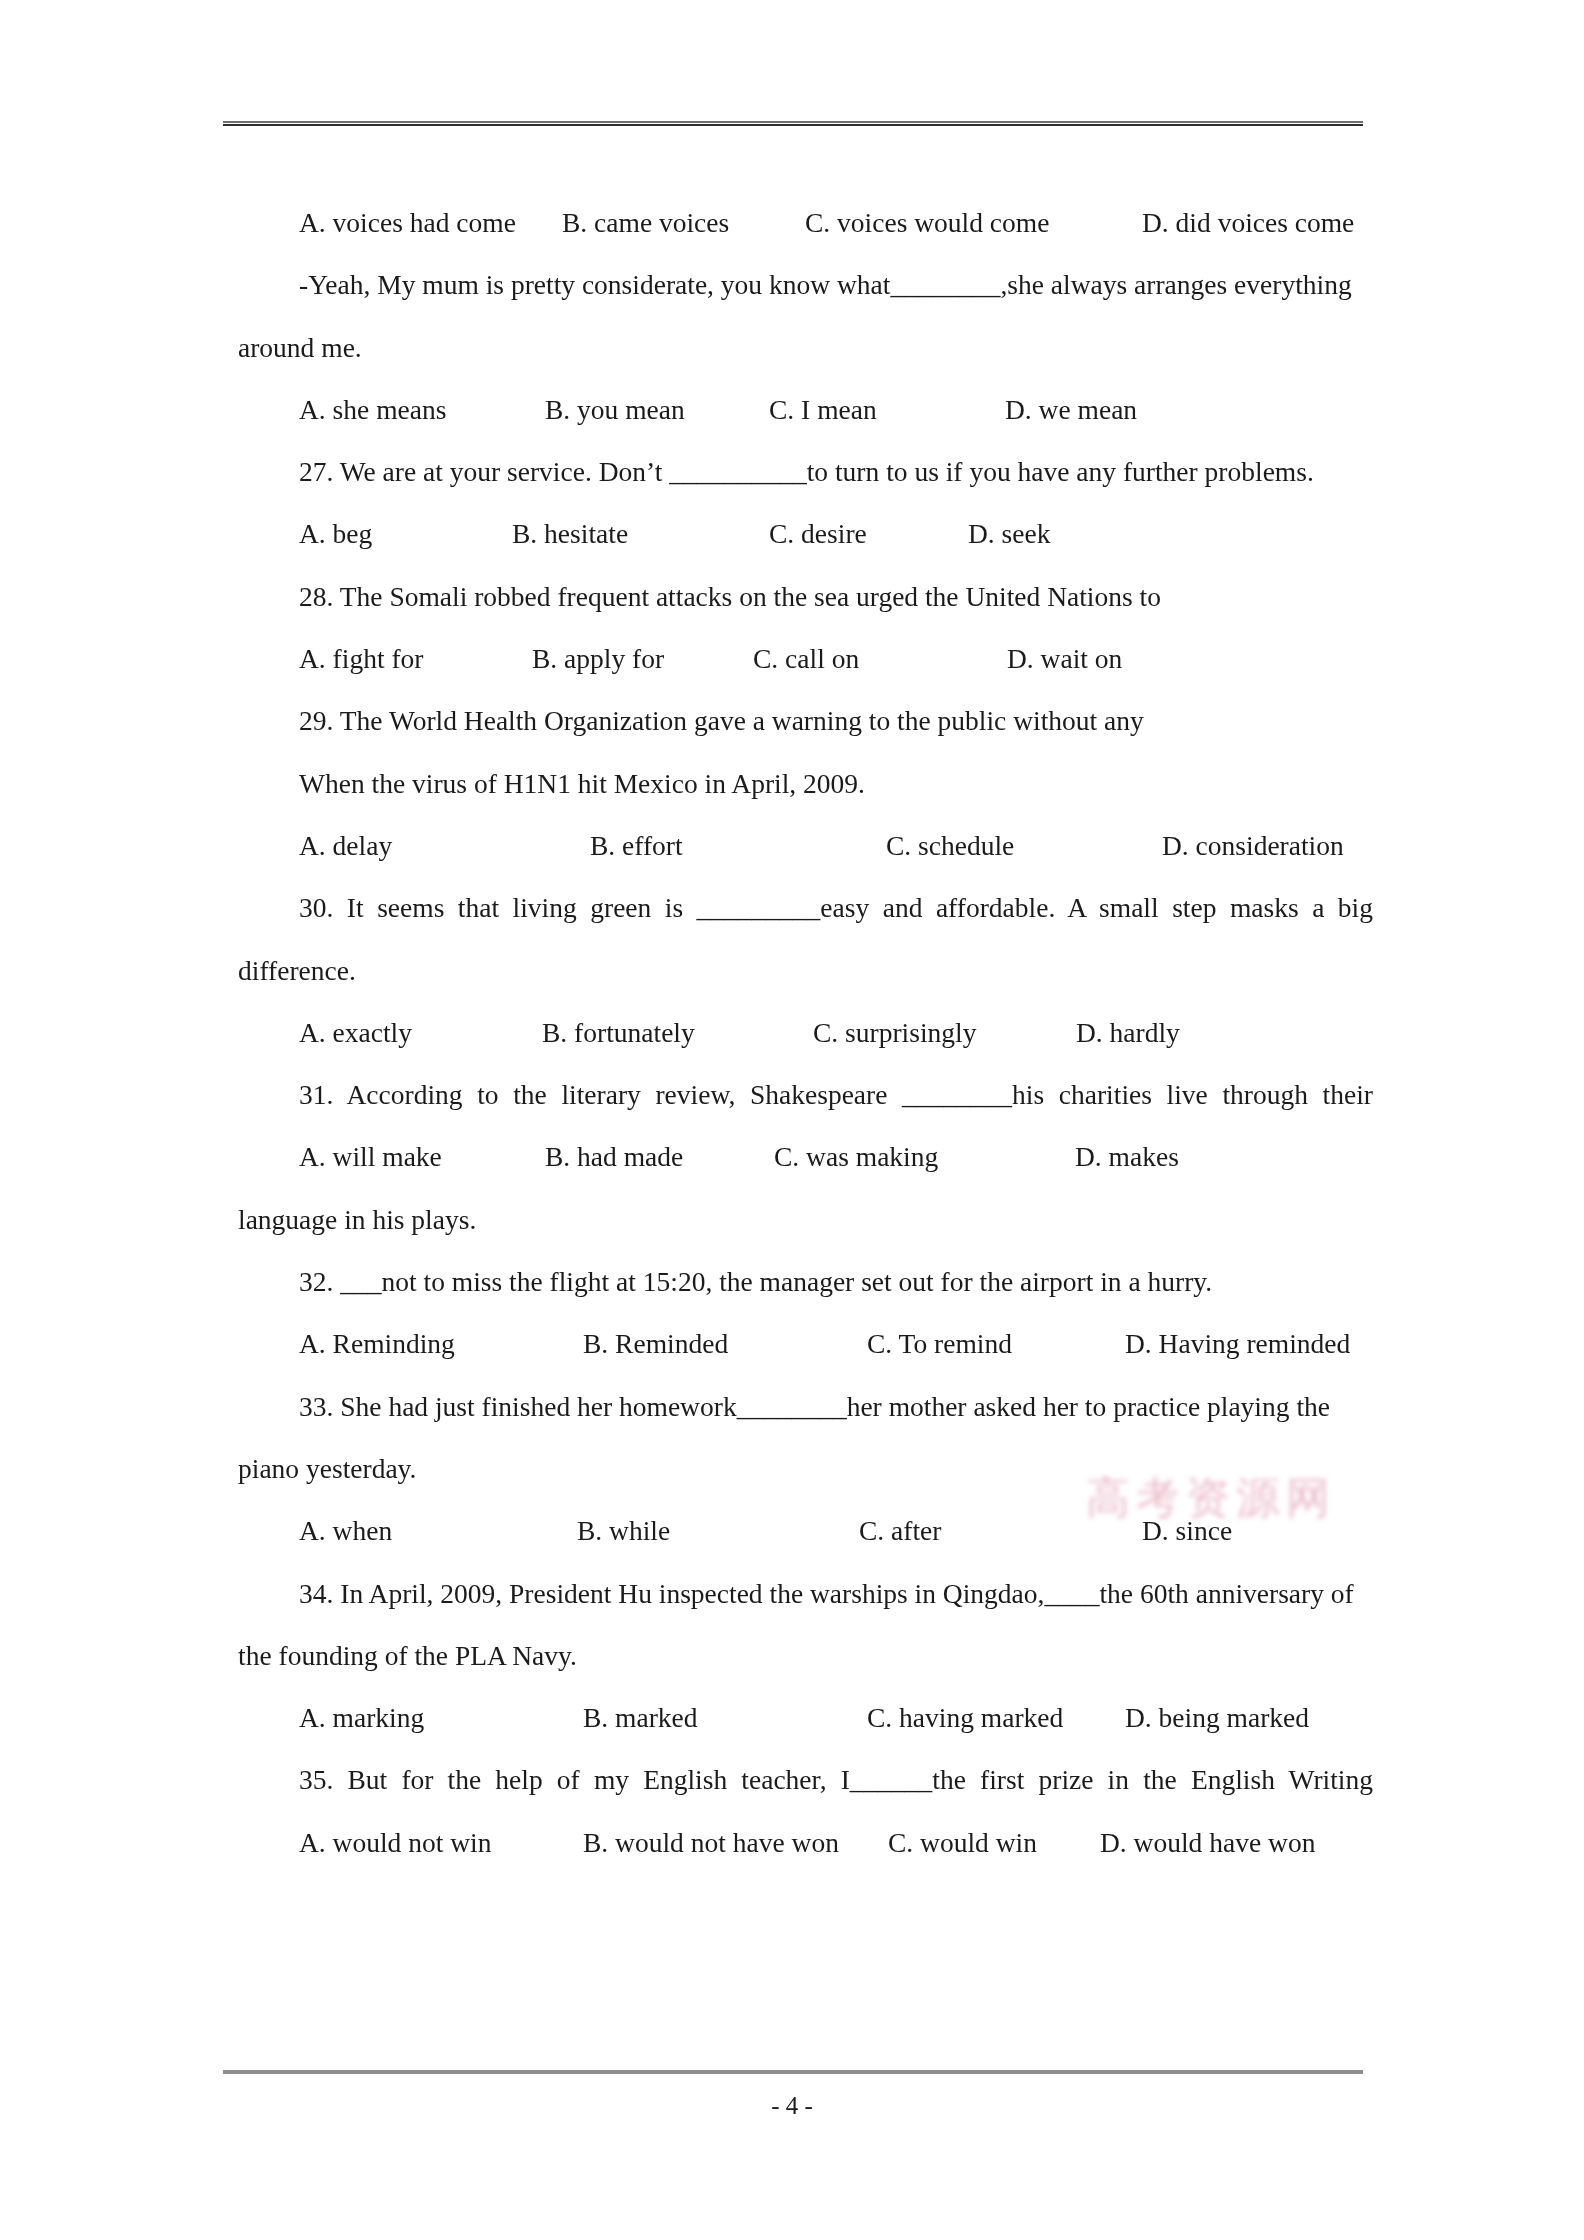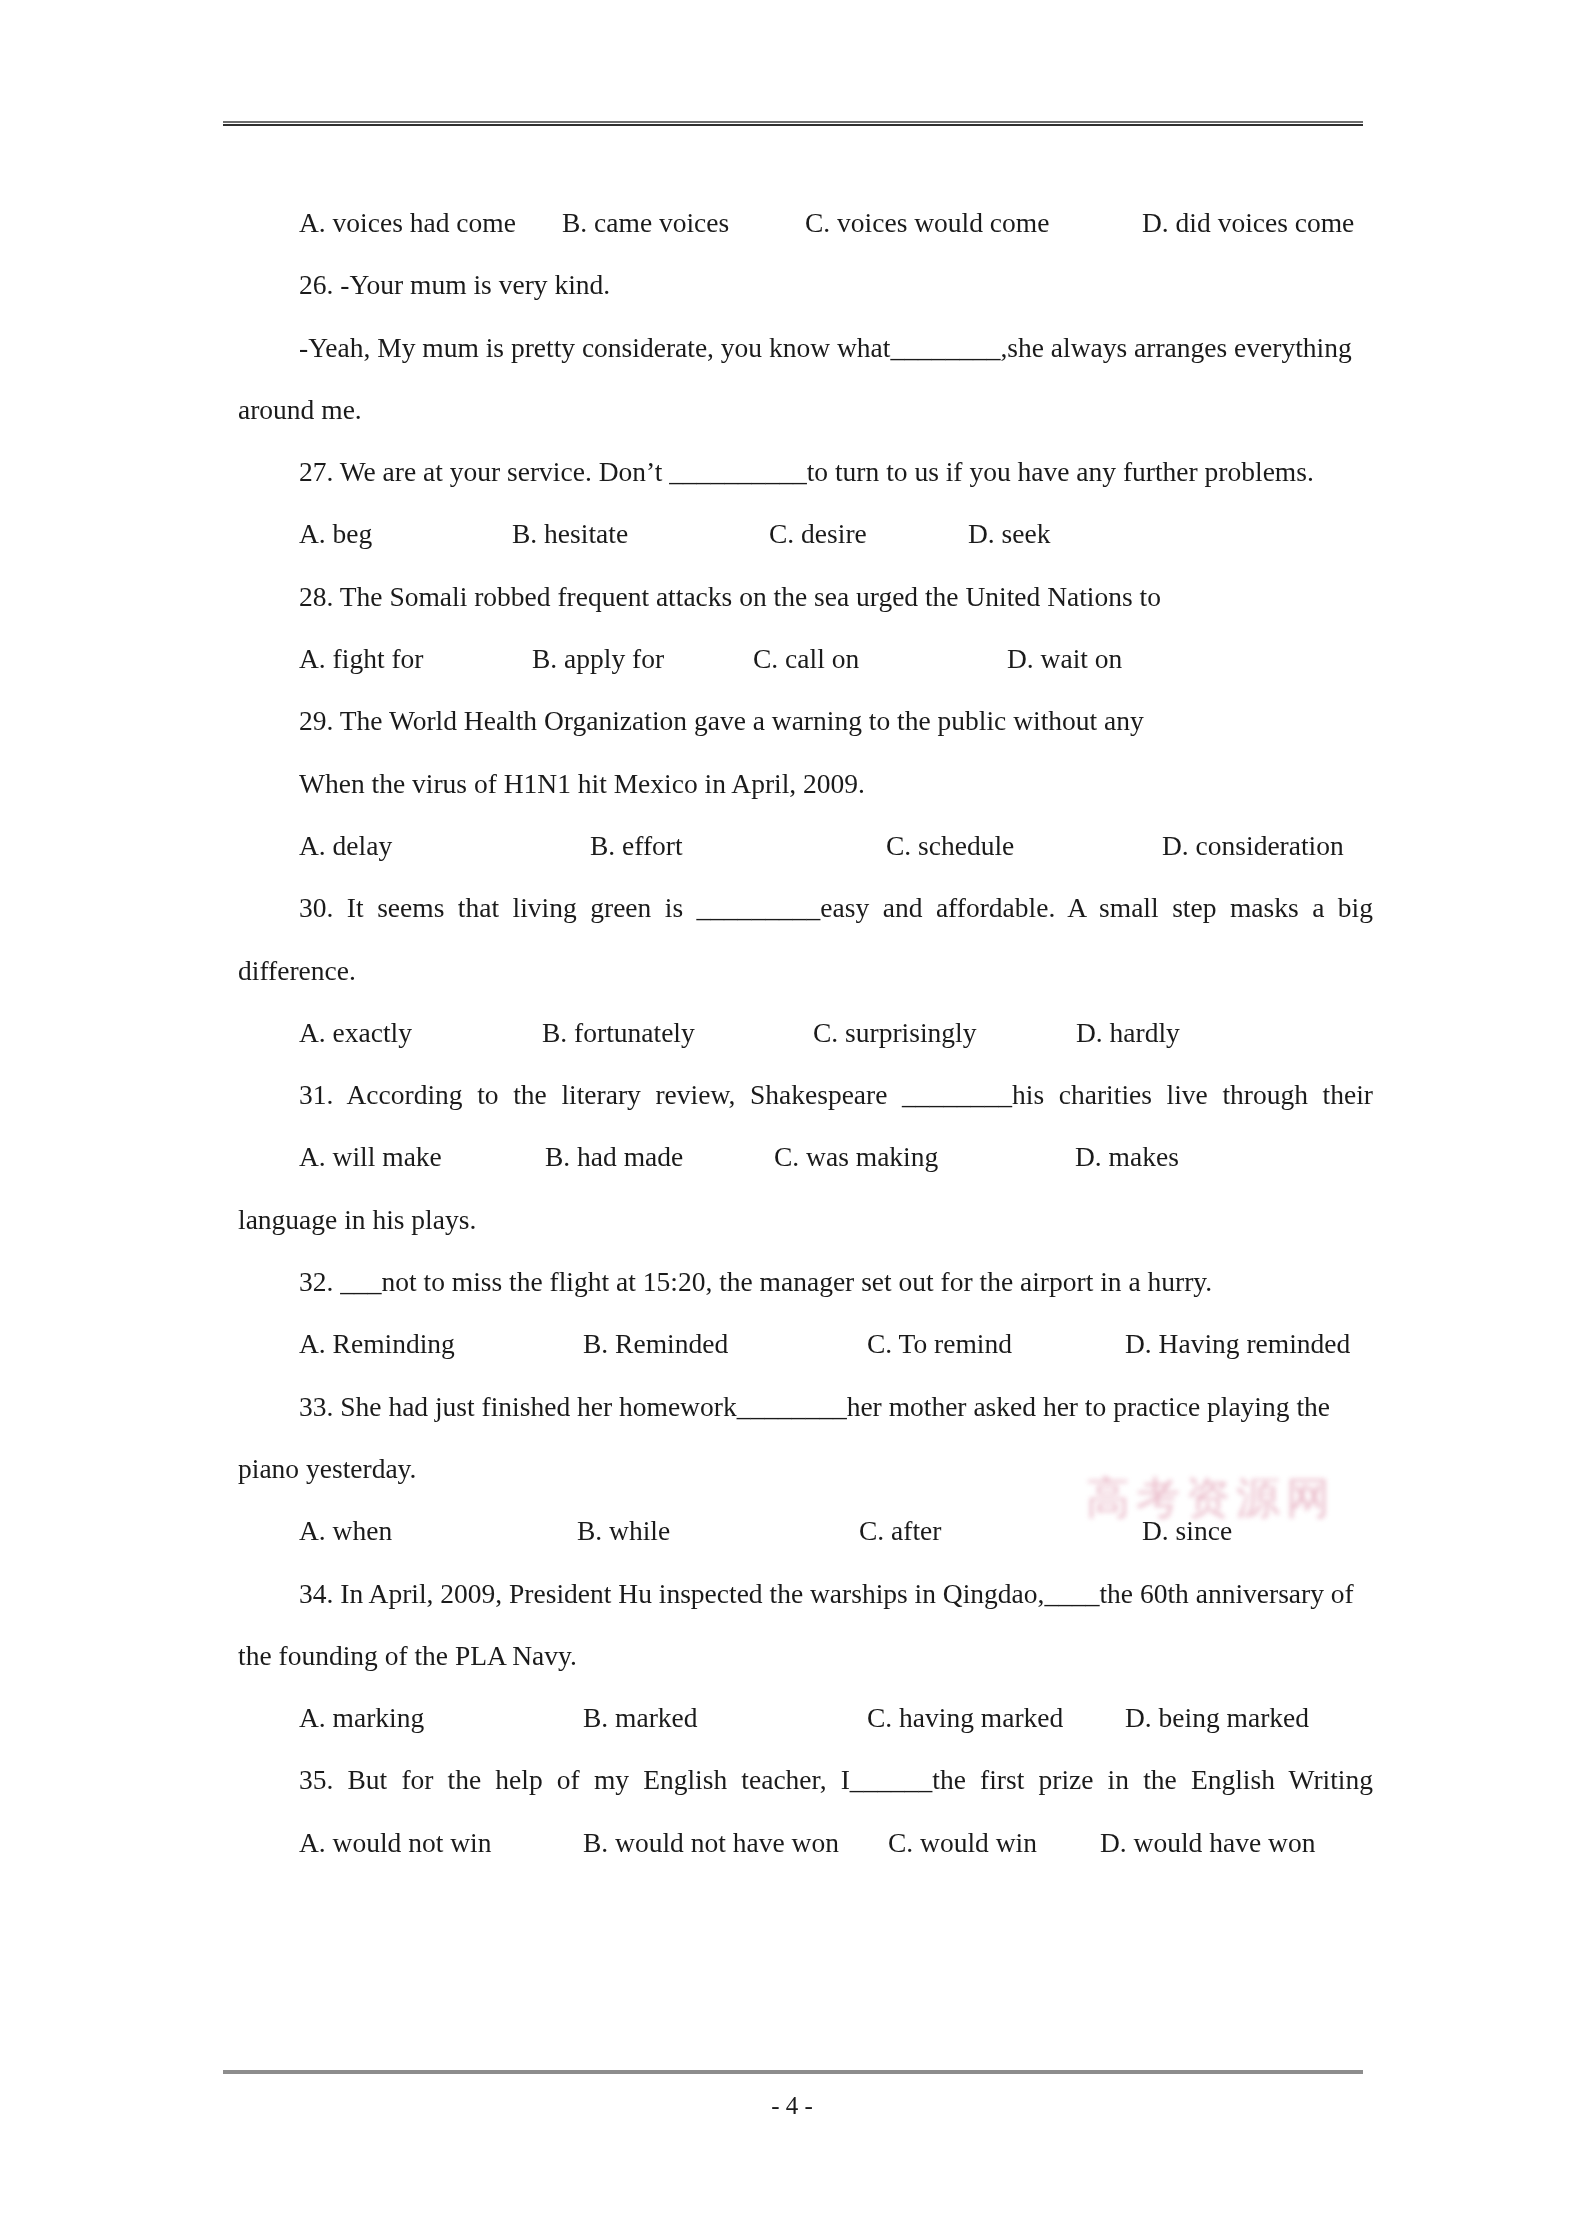--- a/index.html
+++ b/index.html
@@ -63,24 +63,29 @@
 
   <div class="content">
 
     <div class="line">
       <span class="opt" style="left:61px">A. voices had come</span>
       <span class="opt" style="left:324px">B. came voices</span>
       <span class="opt" style="left:567px">C. voices would come</span>
       <span class="opt" style="left:904px">D. did voices come</span>
     </div>
 
-    <div class="line ind">26. -Your mum is very kind.</div>
     <div class="line ind">-Yeah, My mum is pretty considerate, you know what________,she always arranges everything</div>
     <div class="line">around me.</div>
 
+    <div class="line">
+      <span class="opt" style="left:61px">A. she means</span>
+      <span class="opt" style="left:307px">B. you mean</span>
+      <span class="opt" style="left:531px">C. I mean</span>
+      <span class="opt" style="left:767px">D. we mean</span>
+    </div>
 
     <div class="line ind">27. We are at your service. Don’t __________to turn to us if you have any further problems.</div>
 
     <div class="line">
       <span class="opt" style="left:61px">A. beg</span>
       <span class="opt" style="left:274px">B. hesitate</span>
       <span class="opt" style="left:531px">C. desire</span>
       <span class="opt" style="left:730px">D. seek</span>
     </div>
 

